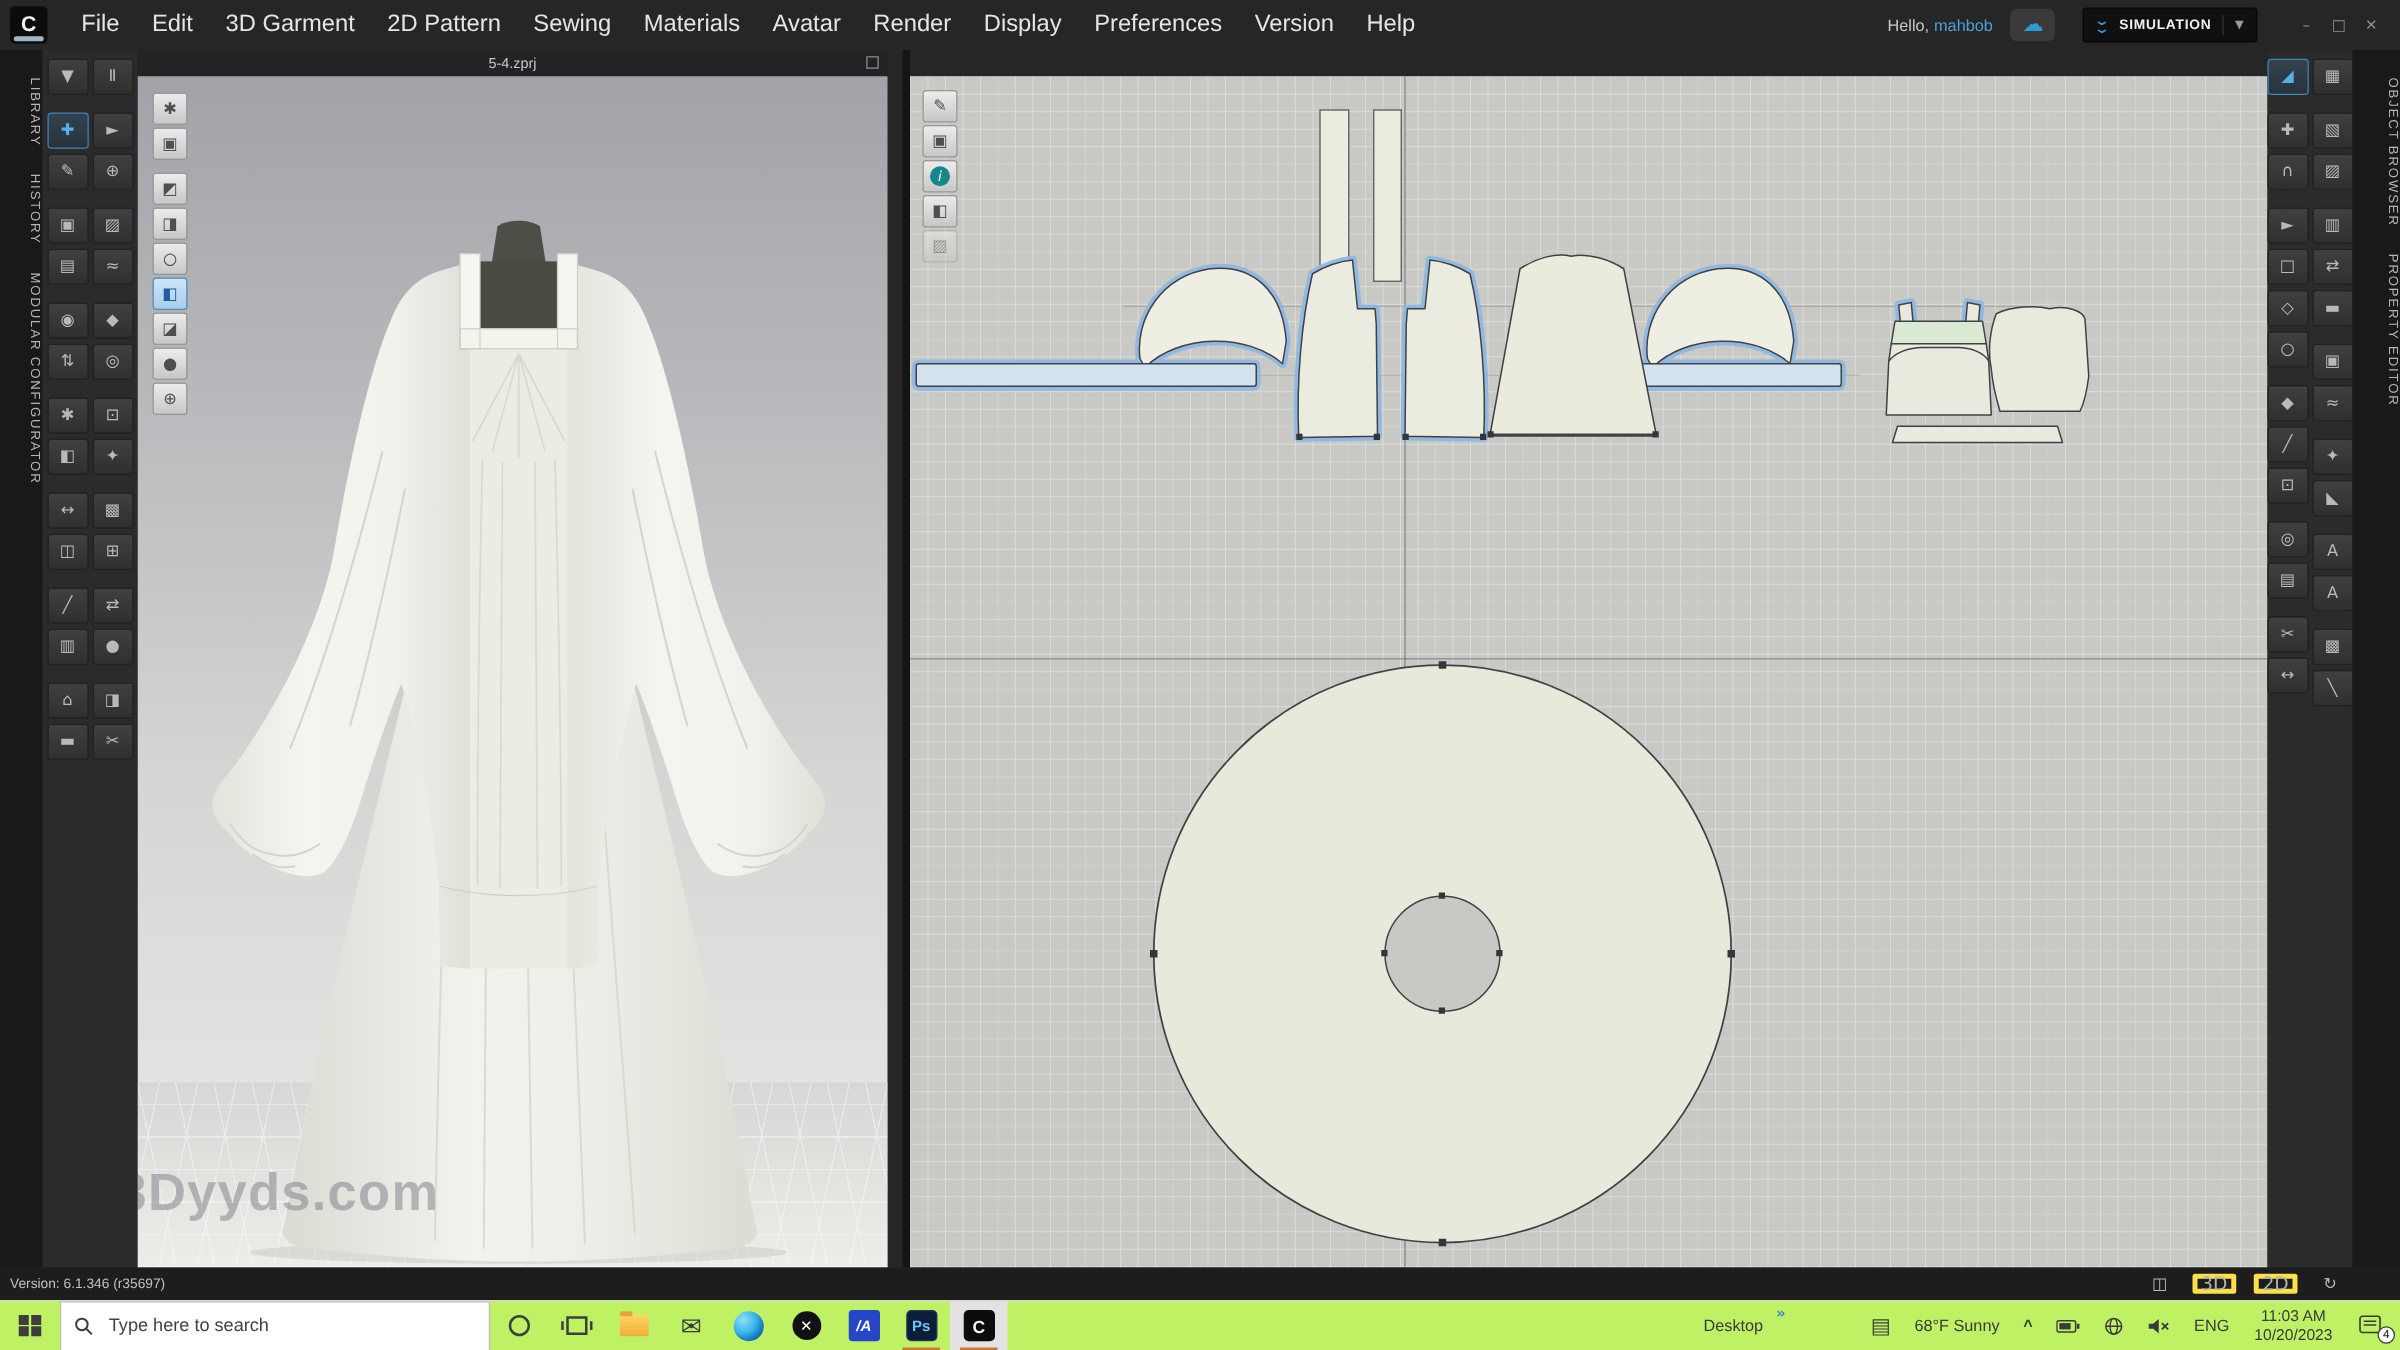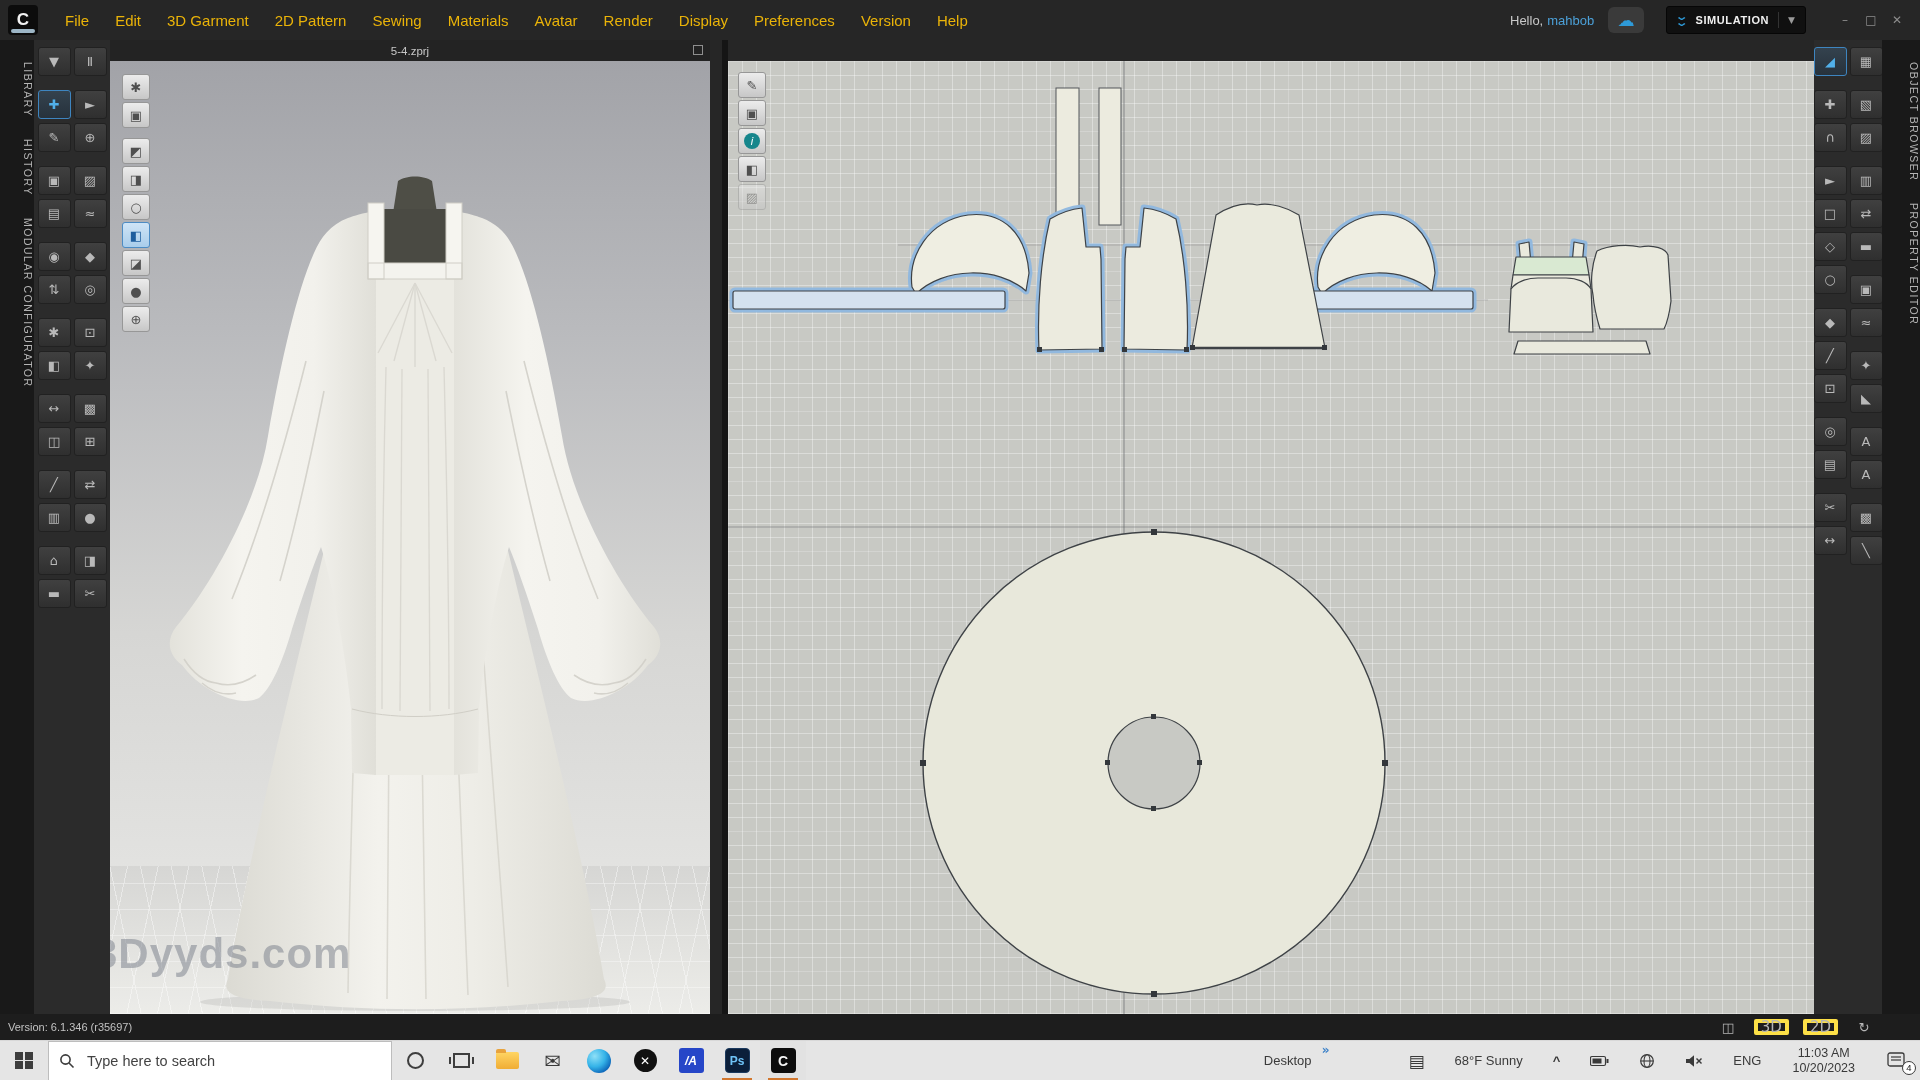--- a/index.html
+++ b/index.html
@@ -9,21 +9,21 @@
   .glyph{font-family:"DejaVu Sans",sans-serif}
 
   
   #menu-bar{position:absolute;left:0;top:0;width:1920px;height:40px;background:#262626;
     display:flex;align-items:center;z-index:30}
   #app-logo{width:30px;height:30px;margin:0 14px 0 8px;background:#0c0c0c;border-radius:4px;
     position:relative;display:flex;align-items:center;justify-content:center;
     color:#f2f2f2;font-weight:bold;font-size:17px}
   #app-logo::after{content:"";position:absolute;left:3px;right:3px;bottom:2px;height:4px;
     background:#9db6c6;border-radius:2px}
-  .menu-item{color:#eab308;font-size:15px;padding:6px 13px;cursor:default;border-radius:2px}
+  .menu-item{color:#e5e5e5;font-size:19px;padding:6px 13px;cursor:default;border-radius:2px}
   #menu-right{margin-left:auto;display:flex;align-items:center;margin-right:10px}
   #greeting{color:#c9c9c9;font-size:13px}
   #greeting b{color:#4ca1d9;font-weight:normal;margin-left:4px}
   #cloud-btn{width:36px;height:26px;background:#3a3a3a;border-radius:6px;margin:0 22px 0 14px;
     display:flex;align-items:center;justify-content:center;color:#2e9ad8;font-size:17px}
   #sim-btn{height:28px;background:#101010;border:1px solid #060606;border-radius:3px;
     display:flex;align-items:center;padding:0 10px;margin-right:26px}
   #sim-btn .chev{display:flex;flex-direction:column;line-height:6px;color:#2e9ad8;
     font-size:11px;font-weight:bold;margin-right:9px;transform:scaleX(1.5)}
   #sim-btn .lbl{color:#f0f0f0;font-size:11px;font-weight:bold;letter-spacing:.6px}
@@ -99,21 +99,21 @@
   
   #statusbar{position:absolute;left:0;top:1014px;width:1920px;height:26px;background:#1d1d1d;
     display:flex;align-items:center;z-index:40}
   #version-text{color:#c2c2c2;font-size:11px;margin-left:8px}
   #status-right{margin-left:auto;display:flex;align-items:center;margin-right:44px;gap:14px}
   .sbtn{min-width:24px;height:16px;border:4px solid #fde047;border-radius:2px;color:#b5b5b5;
     font-size:15px;display:flex;align-items:center;justify-content:center;padding:0 3px}
   .sbtn.noborder{border:none;font-size:13px}
 
   
-  #taskbar{position:absolute;left:0;top:1040px;width:1920px;height:40px;background:#e5e5e5;
+  #taskbar{position:absolute;left:0;top:1040px;width:1920px;height:40px;background:#bef264;
     display:flex;align-items:center;z-index:50;border-top:1px solid #d8d8d8}
   #start-btn{width:48px;height:40px;display:flex;align-items:center;justify-content:center}
   #start-logo{display:grid;grid-template-columns:8px 8px;grid-template-rows:8px 8px;gap:1.5px}
   #start-logo i{background:#3d3d3d}
   #search-box{width:344px;height:40px;background:#ffffff;border:1px solid #bdbdbd;
     display:flex;align-items:center;padding:0 10px;gap:10px}
   #search-box svg{flex:none}
   #search-input{border:none;outline:none;font-size:14.5px;color:#444;width:100%;
     font-family:"Liberation Sans",sans-serif;background:transparent}
   #search-input::placeholder{color:#424242}
@@ -131,21 +131,21 @@
   .edge{width:24px;height:24px;border-radius:50%;
     background:radial-gradient(circle at 32% 30%,#8fe0f7,#35b3e8 45%,#0c64b8 78%,#083e7c)}
   .xbox{width:23px;height:23px;border-radius:50%;background:#111;color:#fff;font-size:12px;
     display:flex;align-items:center;justify-content:center}
   .blueapp{width:25px;height:25px;border-radius:3px;background:#2646c8;color:#fff;
     font-size:12px;font-style:italic;font-weight:bold;display:flex;align-items:center;justify-content:center}
   .psicon{width:25px;height:25px;border-radius:4px;background:#0b1f3a;border:1px solid #1c3a5e;
     color:#6fc3f7;font-size:12px;font-weight:bold;display:flex;align-items:center;justify-content:center}
   .cloicon{width:25px;height:25px;border-radius:4px;background:#0c0c0c;color:#f4f4f4;
     font-size:14px;font-weight:bold;display:flex;align-items:center;justify-content:center}
-  #tray{margin-left:auto;display:flex;align-items:center;gap:16px;height:40px}
+  #tray{margin-left:auto;display:flex;align-items:center;gap:5px;height:40px}
   .tray-item{display:flex;align-items:center;justify-content:center;height:40px;padding:0 7px;
     color:#3a3a3a;font-size:13px}
   #desktop-label{position:relative;margin-right:60px;padding-right:14px}
   #desktop-label .ovf{position:absolute;right:-4px;top:2px;color:#3f83c9;font-size:12px;font-weight:bold}
   #clock{display:flex;flex-direction:column;align-items:center;line-height:15px;font-size:12.5px;color:#3a3a3a;padding:0 8px}
   #notif{position:relative;padding:0 14px 0 8px}
   #notif .badge{position:absolute;right:4px;bottom:6px;width:14px;height:14px;border-radius:50%;
     background:#fff;border:1px solid #3a3a3a;color:#222;font-size:9.5px;display:flex;
     align-items:center;justify-content:center}
 </style>

